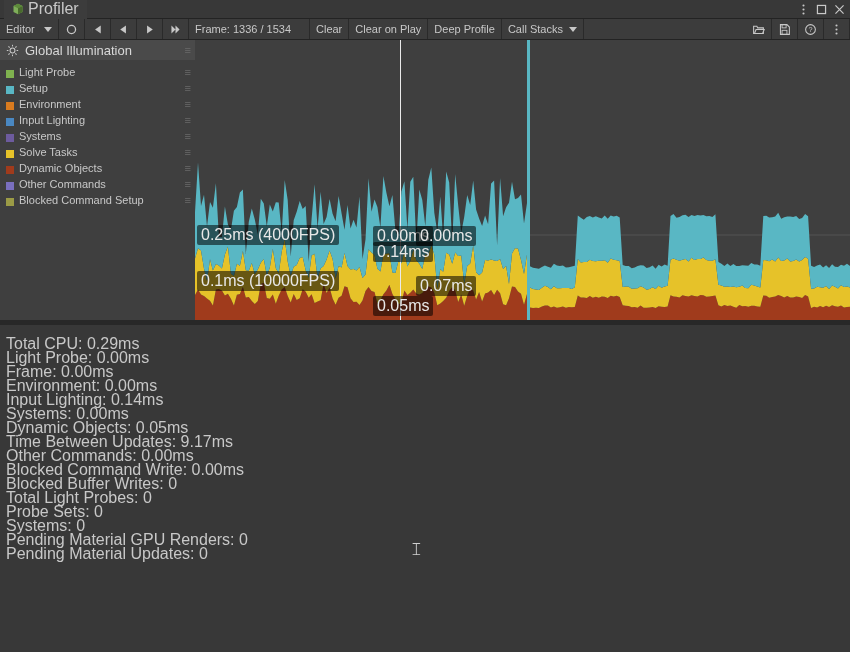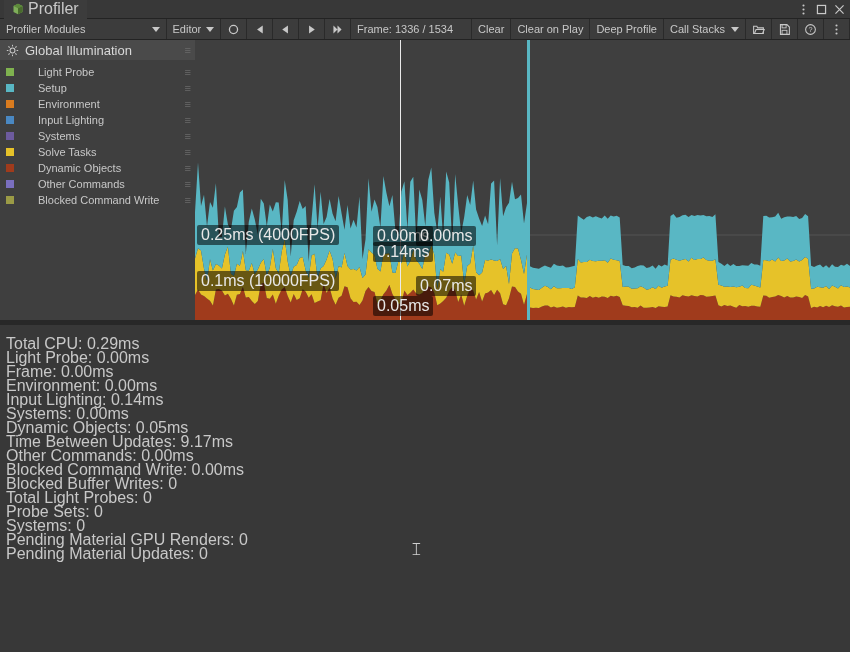--- a/index.html
+++ b/index.html
@@ -15,21 +15,21 @@
   .tool-btn svg.icon{width:13px;height:13px;}
   .tool-dd{width:170px;justify-content:space-between;}
   .toolbar .spacer{flex:1;}
   .main{display:flex;height:280px;}
   .sidebar{width:195px;background:#3f3f3f;display:flex;flex-direction:column;}
   .sidebar-header{height:20px;display:flex;align-items:center;justify-content:space-between;padding:0 6px;background:#4a4a4a;font-size:12px;color:#d8d8d8;}
   .sidebar-header .left{display:flex;align-items:center;gap:6px;}
   .grip{color:#6a6a6a;font-size:11px;letter-spacing:-2px;}
   .legend{padding:4px 0 0 0;}
   .legend-row{display:flex;align-items:center;justify-content:space-between;height:16px;padding:0 6px;}
-  .legend-row .left{display:flex;align-items:center;gap:24px;}
+  .legend-row .left{display:flex;align-items:flex-end;gap:5px;}
   .swatch{width:8px;height:8px;flex-shrink:0;}
   .legend-row .label{font-size:11px;color:#c8c8c8;}
   .chart-area{flex:1;position:relative;background:#3f3f3f;}
   .chart-area svg{position:absolute;inset:0;width:100%;height:100%;}
   .chart-label{position:absolute;background:rgba(0,0,0,0.55);color:#e8e8e8;font-size:16px;padding:1px 4px;border-radius:2px;white-space:nowrap;}
   .cursor-line{position:absolute;top:0;bottom:0;width:1px;background:#eaeaea;}
   .divider{height:5px;background:#282828;}
   .details{padding:12px 6px;background:#383838;height:calc(652px - 18px - 20px - 280px - 5px - 12px - 12px);overflow:hidden;position:relative;}
   .details .line{font-size:16px;color:#c8c8c8;line-height:14px;}
   .text-cursor{position:absolute;left:410px;top:214px;color:#d0d0d0;font-size:18px;}
@@ -62,24 +62,20 @@
       </svg>
     </div>
   <div class="win-btn">
       <svg viewBox="0 0 16 16">
         <path d="M3 3l10 10M13 3L3 13" stroke="#c8c8c8" stroke-width="1.5"></path>
       </svg>
     </div>
 </div>
 
 <div class="toolbar">
-  <div class="tool-btn tool-dd">
-    <span>Profiler Modules</span>
-      <span class="caret"></span>
-  </div>
   <div class="tool-btn" style="width:46px;justify-content:space-between;">
     <span>Editor</span>
       <span class="caret"></span>
   </div>
   <div class="tool-btn">
       <svg class="icon" viewBox="0 0 16 16">
         <circle cx="8" cy="8" r="5" fill="none" stroke="#c8c8c8" stroke-width="1.6"></circle>
       </svg>
     </div>
   <div class="tool-btn">
@@ -221,21 +217,21 @@
         <div class="legend-row">
           <div class="left">
             <span class="swatch" style="background:#7a6fbf"></span>
             <span class="label">Other Commands</span>
           </div>
           <span class="grip">≡</span>
         </div>
         <div class="legend-row">
           <div class="left">
             <span class="swatch" style="background:#9b9b46"></span>
-            <span class="label">Blocked Command Write</span>
+            <span class="label">Blocked Command Setup</span>
           </div>
           <span class="grip">≡</span>
         </div>
       </div>
   </div>
 
   <div class="chart-area">
     <svg viewBox="0 0 655 280" preserveAspectRatio="none">
 
       <line x1="0" y1="195" x2="655" y2="195" stroke="#555" stroke-width="1"></line>

